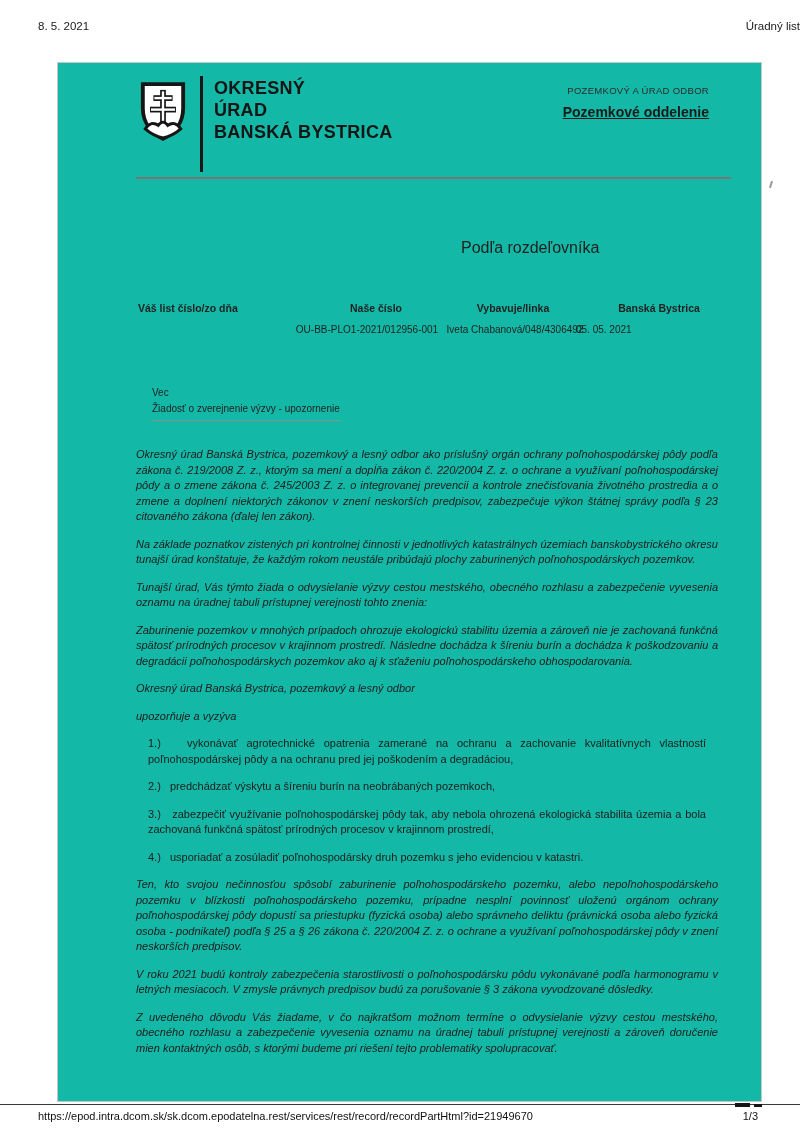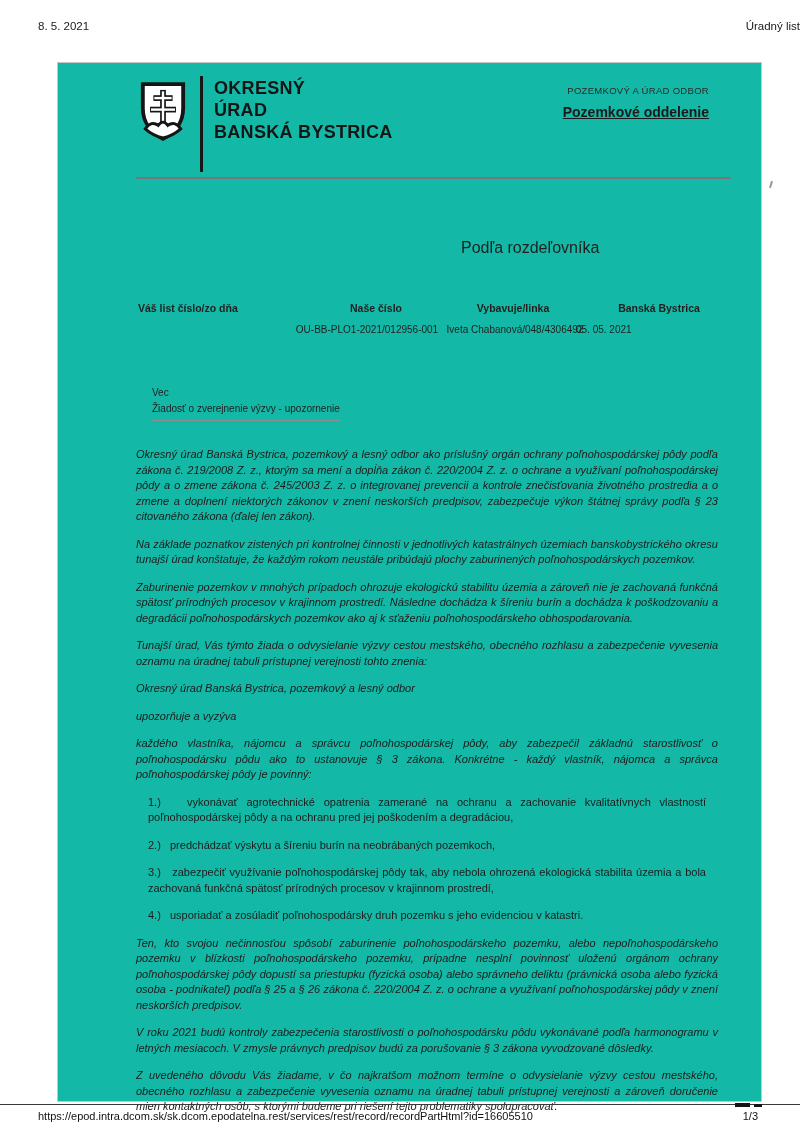--- a/index.html
+++ b/index.html
@@ -107,36 +107,35 @@
   </div>
 
   <div class="vec">
     <div>Vec</div>
     <span class="vec-subject">Žiadosť o zverejnenie výzvy - upozornenie</span>
   </div>
 
   <div class="doc-body">
     <p class="para">Okresný úrad Banská Bystrica, pozemkový a lesný odbor ako príslušný orgán ochrany poľnohospodárskej pôdy podľa zákona č. 219/2008 Z. z., ktorým sa mení a dopĺňa zákon č. 220/2004 Z. z. o ochrane a využívaní poľnohospodárskej pôdy a o zmene zákona č. 245/2003 Z. z. o integrovanej prevencii a kontrole znečisťovania životného prostredia a o zmene a doplnení niektorých zákonov v znení neskorších predpisov, zabezpečuje výkon štátnej správy podľa § 23 citovaného zákona (ďalej len zákon).</p>
     <p class="para">Na základe poznatkov zistených pri kontrolnej činnosti v jednotlivých katastrálnych územiach banskobystrického okresu tunajší úrad konštatuje, že každým rokom neustále pribúdajú plochy zaburinených poľnohospodárskych pozemkov.</p>
+    <p class="para">Tunajší úrad, Vás týmto žiada o odvysielanie výzvy cestou mestského, obecného rozhlasu a zabezpečenie vyvesenia oznamu na úradnej tabuli prístupnej verejnosti tohto znenia:</p>
     <p class="para">Zaburinenie pozemkov v mnohých prípadoch ohrozuje ekologickú stabilitu územia a zároveň nie je zachovaná funkčná spätosť prírodných procesov v krajinnom prostredí. Následne dochádza k šíreniu burín a dochádza k poškodzovaniu a degradácii poľnohospodárskych pozemkov ako aj k sťaženiu poľnohospodárskeho obhospodarovania.</p>
-    <p class="para">Tunajší úrad, Vás týmto žiada o odvysielanie výzvy cestou mestského, obecného rozhlasu a zabezpečenie vyvesenia oznamu na úradnej tabuli prístupnej verejnosti tohto znenia:</p>
     <p class="para">Okresný úrad Banská Bystrica, pozemkový a lesný odbor</p>
     <p class="para">upozorňuje a vyzýva</p>
-    <p class="para no-gap">každého vlastníka, nájomcu a správcu poľnohospodárskej pôdy, aby zabezpečil základnú starostlivosť o poľnohospodársku pôdu ako to ustanovuje § 3 zákona. Konkrétne - každý vlastník, nájomca a správca poľnohospodárskej pôdy je povinný:</p>
     <div class="list-block">
       <p class="list-item">1.)&nbsp;&nbsp;&nbsp;vykonávať agrotechnické opatrenia zamerané na ochranu a zachovanie kvalitatívnych vlastností poľnohospodárskej pôdy a na ochranu pred jej poškodením a degradáciou,</p>
       <p class="list-item">2.)&nbsp;&nbsp;&nbsp;predchádzať výskytu a šíreniu burín na neobrábaných pozemkoch,</p>
       <p class="list-item">3.)&nbsp;&nbsp;&nbsp;zabezpečiť využívanie poľnohospodárskej pôdy tak, aby nebola ohrozená ekologická stabilita územia a bola zachovaná funkčná spätosť prírodných procesov v krajinnom prostredí,</p>
       <p class="list-item">4.)&nbsp;&nbsp;&nbsp;usporiadať a zosúladiť poľnohospodársky druh pozemku s jeho evidenciou v katastri.</p>
     </div>
     <p class="para">Ten, kto svojou nečinnosťou spôsobí zaburinenie poľnohospodárskeho pozemku, alebo nepoľnohospodárskeho pozemku v blízkosti poľnohospodárskeho pozemku, prípadne nesplní povinnosť uloženú orgánom ochrany poľnohospodárskej pôdy dopustí sa priestupku (fyzická osoba) alebo správneho deliktu (právnická osoba alebo fyzická osoba - podnikateľ) podľa § 25 a § 26 zákona č. 220/2004 Z. z. o ochrane a využívaní poľnohospodárskej pôdy v znení neskorších predpisov.</p>
     <p class="para">V roku 2021 budú kontroly zabezpečenia starostlivosti o poľnohospodársku pôdu vykonávané podľa harmonogramu v letných mesiacoch. V zmysle právnych predpisov budú za porušovanie § 3 zákona vyvodzované dôsledky.</p>
     <p class="para">Z uvedeného dôvodu Vás žiadame, v čo najkratšom možnom termíne o odvysielanie výzvy cestou mestského, obecného rozhlasu a zabezpečenie vyvesenia oznamu na úradnej tabuli prístupnej verejnosti a zároveň doručenie mien kontaktných osôb, s ktorými budeme pri riešení tejto problematiky spolupracovať.</p>
   </div>
 
   <span class="artifact artifact-c"></span>
 </div>
 
 <div class="footer-line"></div>
 <span class="artifact artifact-a"></span>
 <span class="artifact artifact-b"></span>
-<div class="footer-url">https://epod.intra.dcom.sk/sk.dcom.epodatelna.rest/services/rest/record/recordPartHtml?id=16605510</div>
+<div class="footer-url">https://epod.intra.dcom.sk/sk.dcom.epodatelna.rest/services/rest/record/recordPartHtml?id=21949670</div>
 <div class="footer-page">1/3</div>
 
 </body></html>

